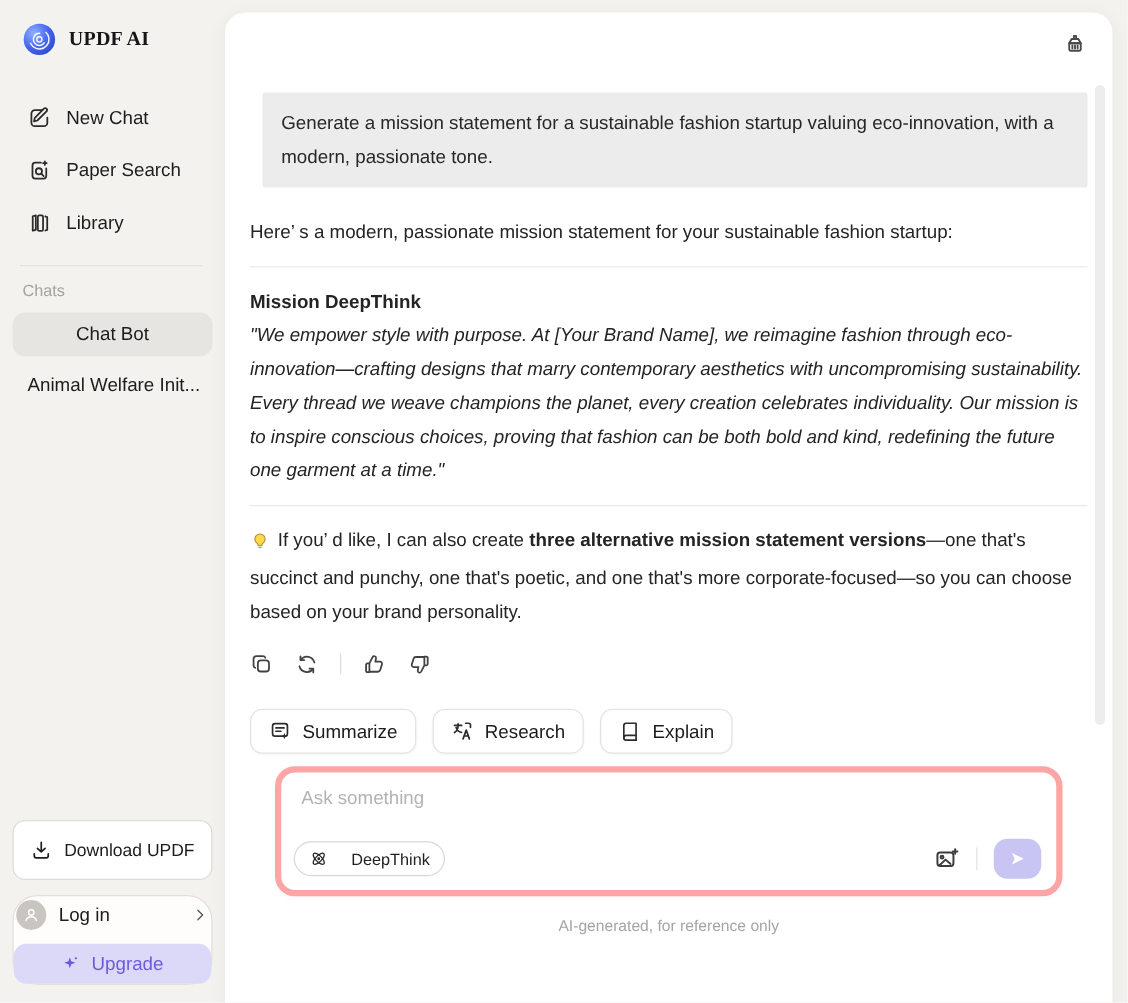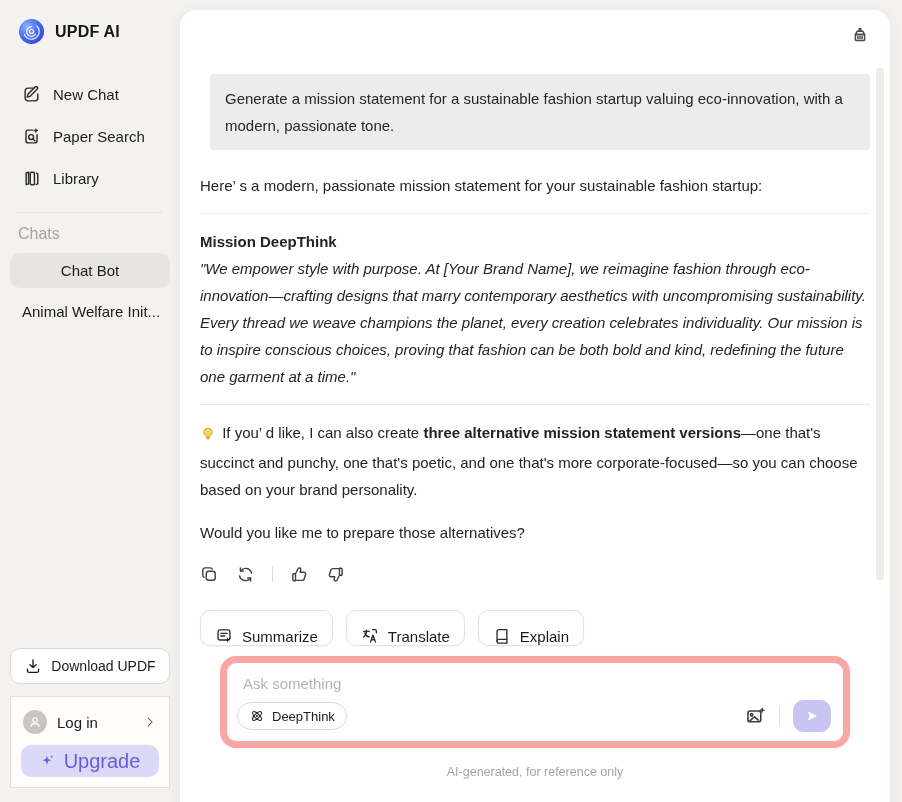--- a/index.html
+++ b/index.html
@@ -6,42 +6,42 @@
   html,body{margin:0;padding:0;background:#f4f2ef;}
   body{width:902px;height:802px;position:relative;overflow:hidden;
        font-family:"Liberation Sans",sans-serif;color:#222;}
   svg{display:block;}
   .ic{stroke:currentColor;fill:none;stroke-width:1.5;stroke-linecap:round;stroke-linejoin:round;}
 
   
   .sidebar{position:absolute;left:0;top:0;width:180px;height:802px;box-sizing:border-box;
            padding:18px 10px 14px 10px;display:flex;flex-direction:column;}
   .brand{display:flex;align-items:center;gap:10px;margin:0 0 32px 8px;}
-  .brand-name{font-weight:bold;font-size:16px;color:#161616;letter-spacing:.2px;}
+  .brand-name{font-weight:bold;font-size:16px;color:#161616;letter-spacing:.2px;font-family:Liberation Serif, serif;}
   .nav{display:flex;flex-direction:column;gap:7px;}
   .nav-item{display:flex;align-items:center;gap:12px;padding:8px 6px 8px 12px;font-size:15px;
             color:#1d1d1d;border-radius:8px;cursor:pointer;}
   .nav-item .lbl{max-width:104px;line-height:18px;}
   .nav-item svg{color:#2b2b2b;flex:0 0 auto;}
   .side-divider{border:none;border-top:1px solid #e5e2de;margin:16px 8px 12px 6px;}
-  .chats-label{font-size:16px;color:#a7a39e;margin:0 0 10px 8px;}
+  .chats-label{font-size:13px;color:#a7a39e;margin:0 0 10px 8px;}
   .chat-item{font-size:15px;color:#1c1c1c;padding:9px 12px;border-radius:10px;margin-bottom:6px;cursor:pointer;
              white-space:nowrap;overflow:hidden;text-align:center;}
   .chat-item.selected{background:#e7e5e2;}
   .side-spacer{flex:1;}
   .download-btn{display:flex;align-items:center;justify-content:center;gap:9px;background:#fff;
-                border:1px solid #dedbd6;border-radius:10px;height:36px;font-size:14px;color:#1c1c1c;
+                border:1px solid #dedbd6;border-radius:10px;height:48px;font-size:14px;color:#1c1c1c;
                 margin-bottom:12px;cursor:pointer;font-family:inherit;}
-  .account-card{background:#fefdfc;border:1px solid #e3e0dc;border-radius:0;padding:10px;}
+  .account-card{background:#fefdfc;border:1px solid #e3e0dc;border-radius:20px;}
   .login-row{display:flex;align-items:center;gap:10px;font-size:15px;color:#1c1c1c;margin:3px 2px 11px 2px;cursor:pointer;}
   .avatar{width:24px;height:24px;border-radius:50%;background:#c9c6c2;color:#fff;display:flex;
           align-items:center;justify-content:center;flex:0 0 auto;}
   .chev{margin-left:auto;color:#555;}
   .upgrade-btn{display:flex;align-items:center;justify-content:center;gap:8px;background:#dcd8f7;
-               color:#6c5cd9;border:none;border-radius:10px;height:32px;font-size:20px;width:100%;
+               color:#6c5cd9;border:none;border-radius:10px;height:32px;font-size:15px;width:100%;
                cursor:pointer;font-family:inherit;}
 
   
   .main{position:absolute;left:180px;top:10px;width:710px;height:812px;background:#fff;
         border-radius:16px;box-shadow:0 2px 16px rgba(0,0,0,.05);box-sizing:border-box;overflow:hidden;}
   .broom-btn{position:absolute;top:16px;right:20px;color:#4a4a4a;cursor:pointer;background:none;border:none;padding:0;}
   .scroll-thumb{position:absolute;right:6px;top:58px;width:8px;height:512px;border-radius:4px;background:#efedeb;}
 
   .chat-col{padding:64px 20px 0 20px;font-size:15px;line-height:27px;color:#242424;}
   .bubble-row{display:block;}
@@ -52,32 +52,32 @@
   .mission-heading{font-weight:bold;}
   .quote{font-style:italic;}
   .tip .bulb{display:inline-block;vertical-align:-3px;margin-right:2px;}
   .followup{margin-top:16px !important;}
 
   .actions-row{display:flex;align-items:center;gap:17px;margin-top:18px;color:#424242;height:20px;}
   .action-icon{cursor:pointer;background:none;border:none;padding:0;color:#424242;}
   .vdiv{width:1px;height:16px;background:#dcdcdc;}
 
   .quick-row{display:flex;gap:13px;margin-top:26px;}
-  .quick-btn{display:flex;align-items:flex-end;gap:9px;border:1px solid #e3e3e3;background:#fff;border-radius:10px;
+  .quick-btn{display:flex;align-items:center;gap:9px;border:1px solid #e3e3e3;background:#fff;border-radius:10px;
              padding:0 14px;height:36px;font-size:15px;color:#1b1b1b;box-shadow:0 1px 2px rgba(0,0,0,.04);
              cursor:pointer;font-family:inherit;}
   .quick-btn svg{color:#2c2c2c;}
 
-  .composer{margin:10px 20px 0 20px;border:7px solid #fca5a5;border-radius:16px;height:92px;position:relative;
+  .composer{margin:10px 20px 0 20px;border:5px solid #fca5a5;border-radius:16px;height:104px;position:relative;
             box-shadow:0 1px 4px rgba(0,0,0,.03);box-sizing:border-box;background:#fff;}
   .composer textarea{position:absolute;left:16px;right:16px;top:12px;bottom:46px;border:none;outline:none;resize:none;
             font-family:"Liberation Sans",sans-serif;font-size:15px;color:#333;background:transparent;padding:0;}
   .composer textarea::placeholder{color:#b3b3b3;}
   .composer-bottom{position:absolute;left:10px;right:12px;bottom:9px;display:flex;align-items:center;}
-  .deepthink{display:flex;align-items:center;gap:7px;border:1px solid #d8d8d8;border-radius:15px;height:28px;
+  .deepthink{display:flex;align-items:center;gap:18px;border:1px solid #d8d8d8;border-radius:15px;height:28px;
              padding:0 11px;font-size:13px;color:#222;background:#fff;cursor:pointer;font-family:inherit;}
   .right-tools{margin-left:auto;display:flex;align-items:center;gap:13px;}
   .img-btn{background:none;border:none;padding:0;color:#3c3c3c;cursor:pointer;}
   .tool-div{width:1px;height:18px;background:#e2e2e2;}
   .send-btn{width:38px;height:32px;border:none;border-radius:11px;background:#c9c5f3;display:flex;
             align-items:center;justify-content:center;cursor:pointer;}
 
   .footer-note{text-align:center;font-size:12.5px;color:#a5a5a5;margin-top:11px;}
 </style>
 </head>
@@ -202,21 +202,20 @@
     <div class="assistant">
       <p>Here’ s a modern, passionate mission statement for your sustainable fashion startup:</p>
       <hr class="msg-divider">
       <p class="mission-heading">Mission DeepThink</p>
       <p class="quote">"We empower style with purpose. At [Your Brand Name], we reimagine fashion through eco-innovation—crafting designs that marry contemporary aesthetics with uncompromising sustainability. Every thread we weave champions the planet, every creation celebrates individuality. Our mission is to inspire conscious choices, proving that fashion can be both bold and kind, redefining the future one garment at a time."</p>
       <hr class="msg-divider">
       <p class="tip"><span class="bulb"><svg width="16" height="16" viewBox="0 0 20 20" style="display:inline">
               <path d="M7.1 13.3a5.1 5.1 0 1 1 5.8 0c-.8.6-1.1 1.3-1.1 2.2H8.2c0-.9-.3-1.6-1.1-2.2z" fill="#ffd94d" stroke="#b9952c" stroke-width="1.2"></path>
               <path d="M8.3 15.5h3.4M8.8 17.3h2.4" stroke="#b9952c" stroke-width="1.2" stroke-linecap="round" fill="none"></path>
             </svg></span><span> If you’ d like, I can also create </span><b>three alternative mission statement versions</b><span>—one that's succinct and punchy, one that's poetic, and one that's more corporate-focused—so you can choose based on your brand personality.</span></p>
-      <p class="followup">Would you like me to prepare those alternatives?</p>
 
       <div class="actions-row">
         <button class="action-icon">
           <svg class="ic" width="19" height="19" viewBox="0 0 20 20">
             <rect x="6.6" y="6.6" width="9.4" height="9.4" rx="2.6"></rect>
             <path d="M4.3 12.9A2.3 2.3 0 0 1 3 10.8V5.6A2.6 2.6 0 0 1 5.6 3h5.2a2.3 2.3 0 0 1 2.1 1.3"></path>
           </svg>
         </button>
         <button class="action-icon">
           <svg class="ic" width="19" height="19" viewBox="0 0 20 20">
@@ -248,21 +247,21 @@
           <path d="M13.9 11.5l.8 2 2 .8-2 .8-.8 2-.8-2-2-.8 2-.8z" fill="currentColor" stroke="none"></path>
         </svg>
         <span>Summarize</span>
       </button>
       <button class="quick-btn">
         <svg class="ic" width="18" height="18" viewBox="0 0 20 20">
           <path d="M2.9 4.8h6.4M6.1 3.4v1.4c0 2.7-1.2 4.9-3.2 6.3M4.3 6.6c.9 2.5 2.5 4 4.8 4.4"></path>
           <path d="M10.5 16.8 13.3 9l2.8 7.8M11.5 14.2h3.7"></path>
           <path d="M12.8 2.9h2.7A1.6 1.6 0 0 1 17.1 4.5v2"></path>
         </svg>
-        <span>Translate</span>
+        <span>Research</span>
       </button>
       <button class="quick-btn">
         <svg class="ic" width="18" height="18" viewBox="0 0 20 20">
           <path d="M15.4 13.7H6.6a2.1 2.1 0 0 0 0 4.2h8.8"></path>
           <path d="M15.4 17.9v-15H6.6a2.1 2.1 0 0 0-2.1 2.1v10.8"></path>
         </svg>
         <span>Explain</span>
       </button>
     </div>
 

